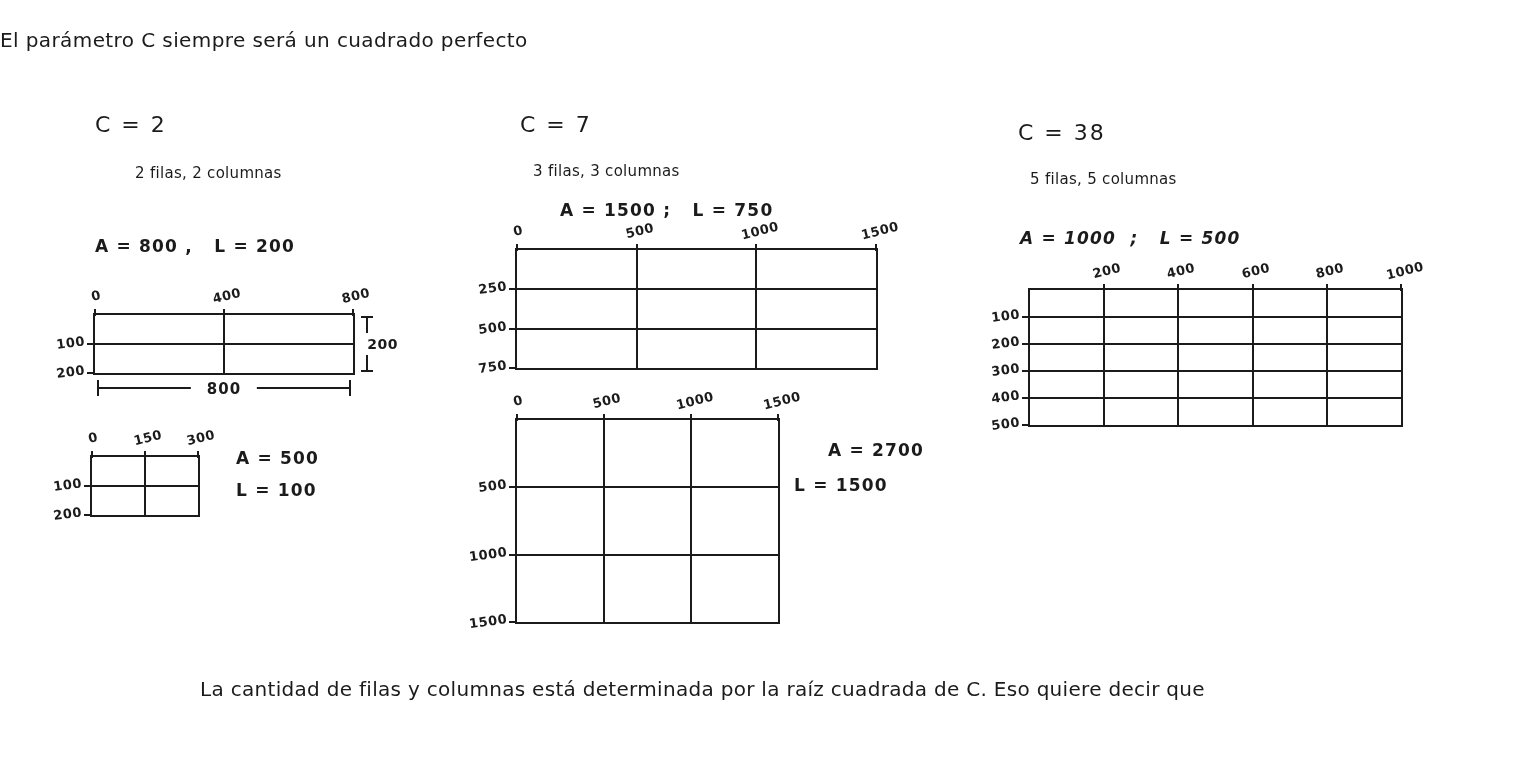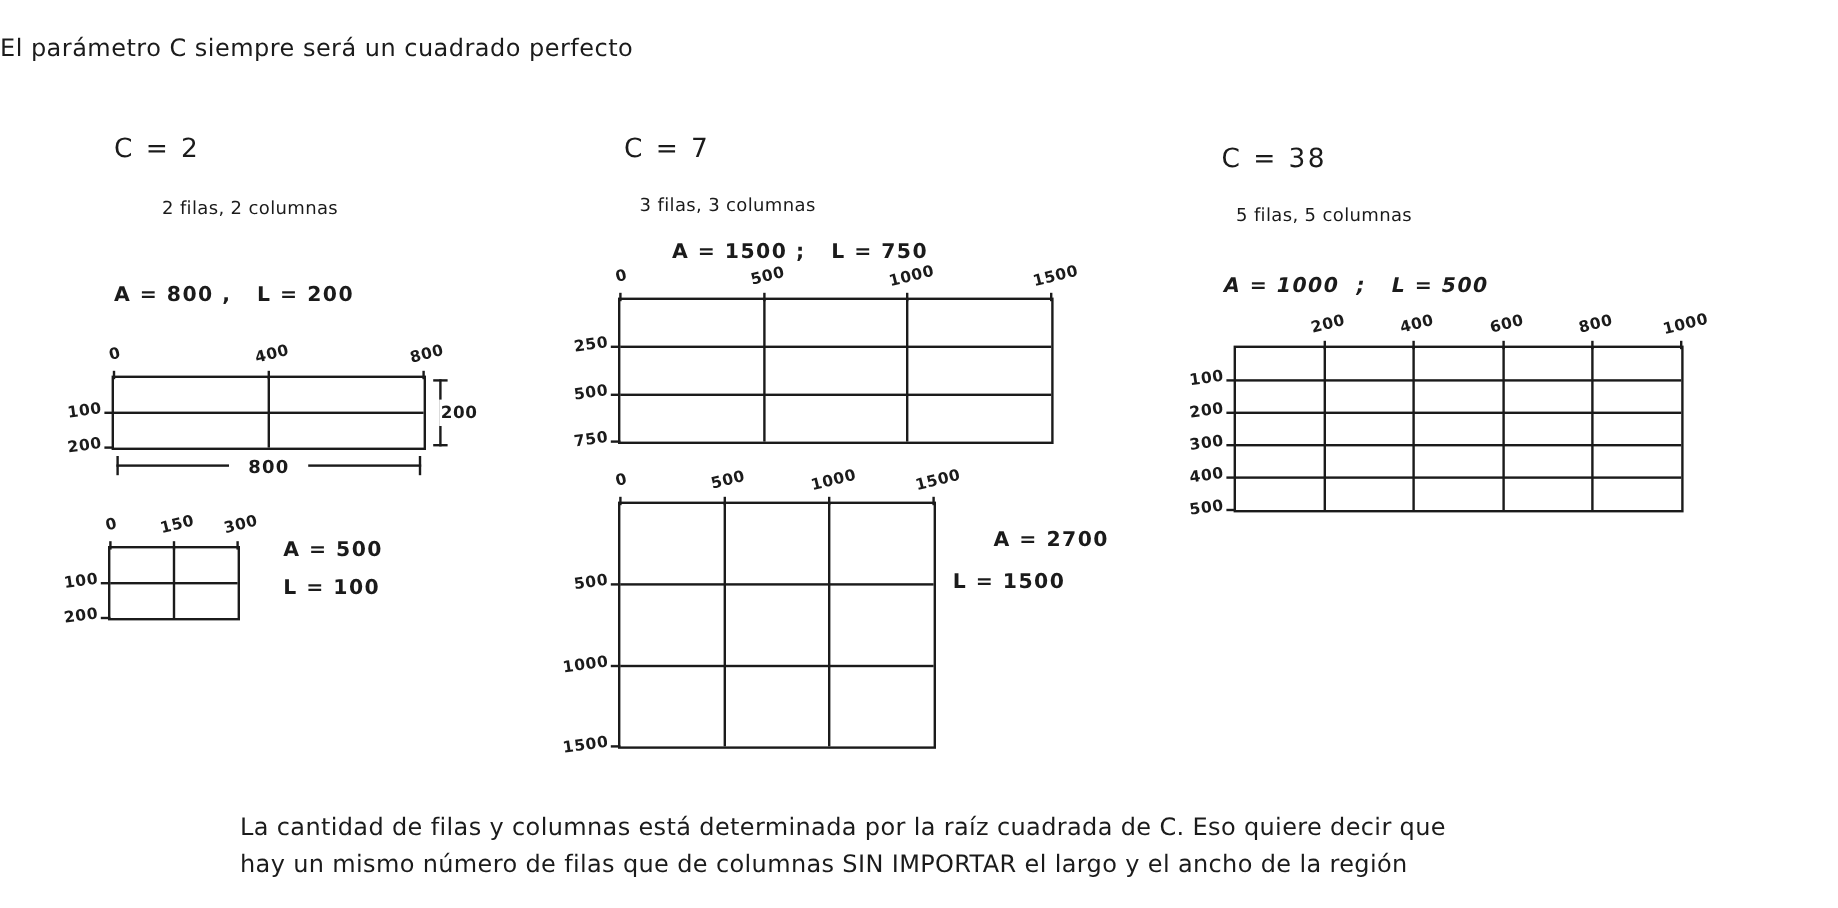--- a/index.html
+++ b/index.html
@@ -179,14 +179,13 @@
     <div class="ltickmark" style="top: 60%;"></div>
     <div class="ltick" style="top: 60%;">300</div>
     <div class="ltickmark" style="top: 80%;"></div>
     <div class="ltick" style="top: 80%;">400</div>
     <div class="ltickmark" style="top: 100%;"></div>
     <div class="ltick" style="top: 100%;">500</div>
   </div>
 
 <div class="abs note">
   <div>La cantidad de filas y columnas está determinada por la raíz cuadrada de C. Eso quiere decir que</div>
-  <div>hay un mismo número de filas que de columnas SIN IMPORTAR el largo y el ancho de la región</div>
 </div>
 
 </body></html>

